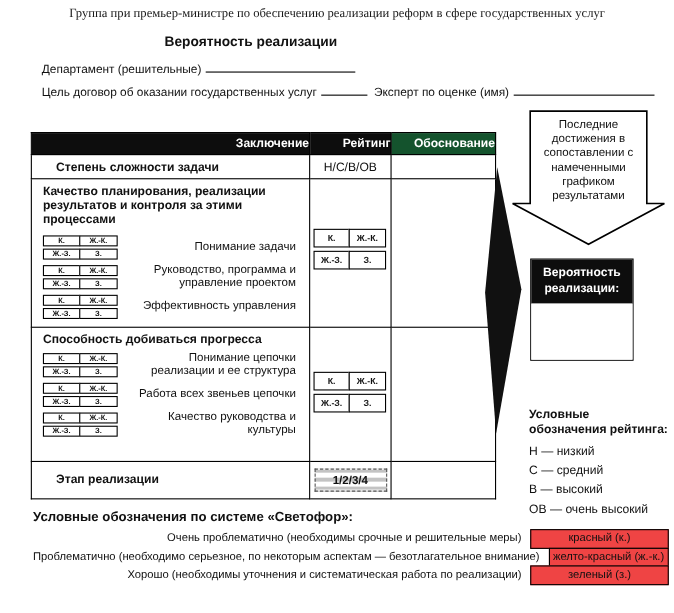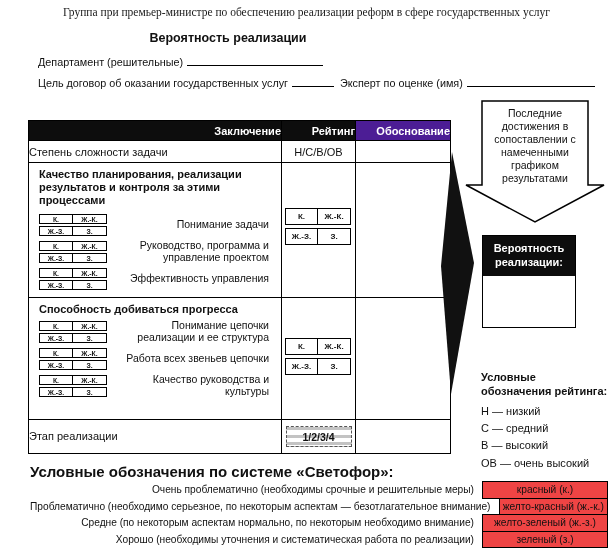--- a/index.html
+++ b/index.html
@@ -17,21 +17,21 @@
     font-size:12.5px; font-weight:bold;
   }
   .field { position:absolute; font-size:10.8px; white-space:nowrap; }
   .uline { display:inline-block; border-bottom:1px solid #000; height:11px; margin-left:4px; }
 
   table.main { position:absolute; left:28px; top:120px; width:422px;
     border-collapse:collapse; table-layout:fixed; }
   table.main td, table.main th { border:1px solid #000; vertical-align:middle; }
   table.main { border:1.5px solid #000; }
   th.hdr { color:#fff; font-size:11px; font-weight:bold; text-align:right; height:20px; }
-  td.c1 { padding:3px 0; font-size:11px; }
+  td.c1 { padding:3px 22px; font-size:11px;font-weight:bold; }
   td.c2 { text-align:center; font-size:11px; }
   .sec-cell { vertical-align:top !important; padding:5px 10px 3px 10px !important; }
   .sec-title { font-weight:bold; font-size:11px; line-height:1.18; margin-bottom:6px; max-width:232px; }
   .item-row { display:flex; align-items:center; gap:16px; margin:3px 0; min-height:24px; }
   .item-label { flex:1; text-align:right; font-size:10.5px; line-height:1.12; padding-right:2px; }
 
   .mini-grid { display:grid; grid-template-columns:34px 34px; row-gap:2px; width:69px; flex:0 0 69px; }
   .mini-grid .mg-cell {
     border:1px solid #000; height:10px; line-height:9px; text-align:center;
     font-size:6.8px; font-weight:bold; background:#fff;
@@ -63,21 +63,21 @@
   .prob-head {
     color:#fff; font-size:11px; font-weight:bold; text-align:center;
     padding:5px 2px 6px 2px; line-height:1.3;
   }
   .prob-body { flex:1; background:#fff; }
 
   .rating-legend { position:absolute; left:481px; top:371px; width:140px; font-size:11px; }
   .rating-legend .rl-title { font-weight:bold; line-height:1.25; white-space:pre-line; margin-bottom:4px; }
   .rating-legend .rl-item { line-height:1.58; }
 
-  .tl-title { position:absolute; left:30px; top:463px; font-size:15px; font-weight:bold; }
+  .tl-title { position:absolute; left:30px; top:463px; font-size:12px; font-weight:bold; }
   .tl-rows { position:absolute; left:30px; top:481px; width:578px; }
   .tl-row { display:flex; align-items:stretch; height:17.5px; margin-top:-1px; }
   .tl-row:first-child { margin-top:0; }
   .tl-desc { flex:1; font-size:10.2px; display:flex; align-items:center; justify-content:flex-end;
     padding-right:8px; white-space:nowrap; }
   .tl-val { width:126px; border:1px solid #000; font-size:10.2px; display:flex;
     align-items:center; justify-content:center; background:#ef4444; }
 </style>
 </head>
 <body>
@@ -100,21 +100,21 @@
   <table class="main">
     <colgroup>
         <col style="width:253px;">
         <col style="width:74px;">
         <col style="width:95px;">
       </colgroup>
     <tbody>
         <tr>
       <th class="hdr" style="background:#0d0d0d;">Заключение</th>
       <th class="hdr" style="background:#0d0d0d;">Рейтинг</th>
-      <th class="hdr" style="background:#4c1d95;">Обоснование</th>
+      <th class="hdr" style="background:#14532d;">Обоснование</th>
     </tr>
     <tr style="height:22px;">
       <td class="c1">Степень сложности задачи</td>
       <td class="c2">Н/С/В/ОВ</td>
       <td></td>
     </tr>
     <tr style="height:132px;">
       <td class="sec-cell">
         <div class="sec-title">Качество планирования, реализации результатов и контроля за этими процессами</div>
         <div class="item-row">
@@ -230,22 +230,18 @@
   <div class="tl-rows">
     <div class="tl-row">
       <div class="tl-desc">Очень проблематично (необходимы срочные и решительные меры)</div>
       <div class="tl-val">красный (к.)</div>
     </div>
     <div class="tl-row">
       <div class="tl-desc">Проблематично (необходимо серьезное, по некоторым аспектам — безотлагательное внимание)</div>
       <div class="tl-val">желто-красный (ж.-к.)</div>
     </div>
     <div class="tl-row">
-      <div class="tl-desc">Средне (по некоторым аспектам нормально, по некоторым необходимо внимание)</div>
-      <div class="tl-val">желто-зеленый (ж.-з.)</div>
-    </div>
-    <div class="tl-row">
       <div class="tl-desc">Хорошо (необходимы уточнения и систематическая работа по реализации)</div>
       <div class="tl-val">зеленый (з.)</div>
     </div>
   </div>
 
 </div>
 
 </body></html>

